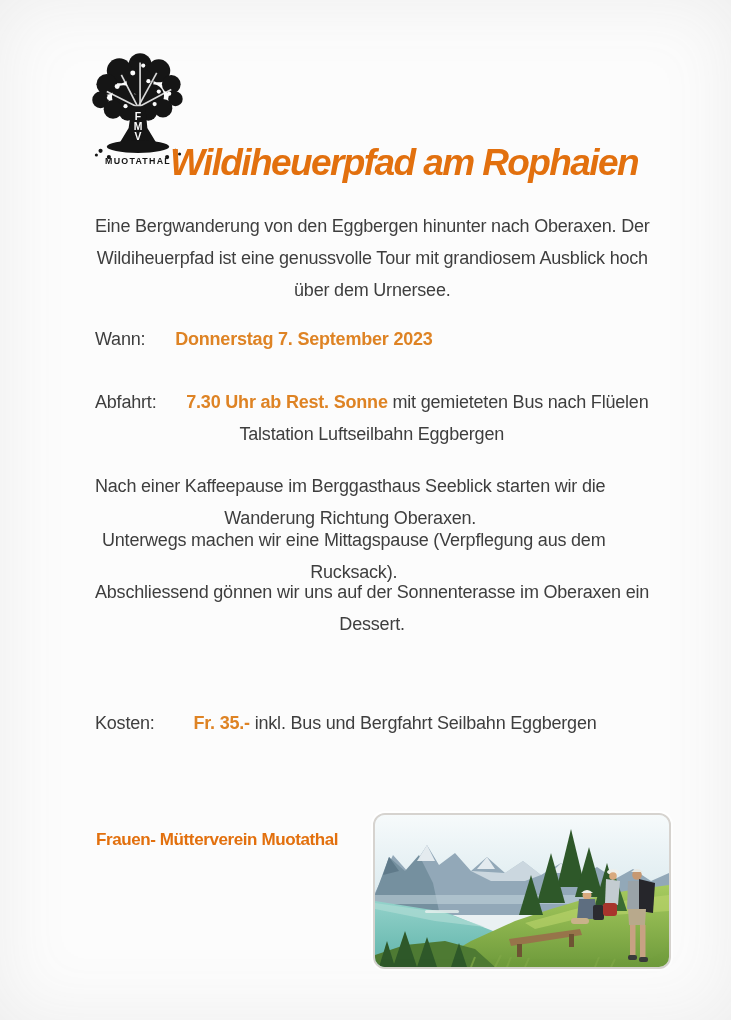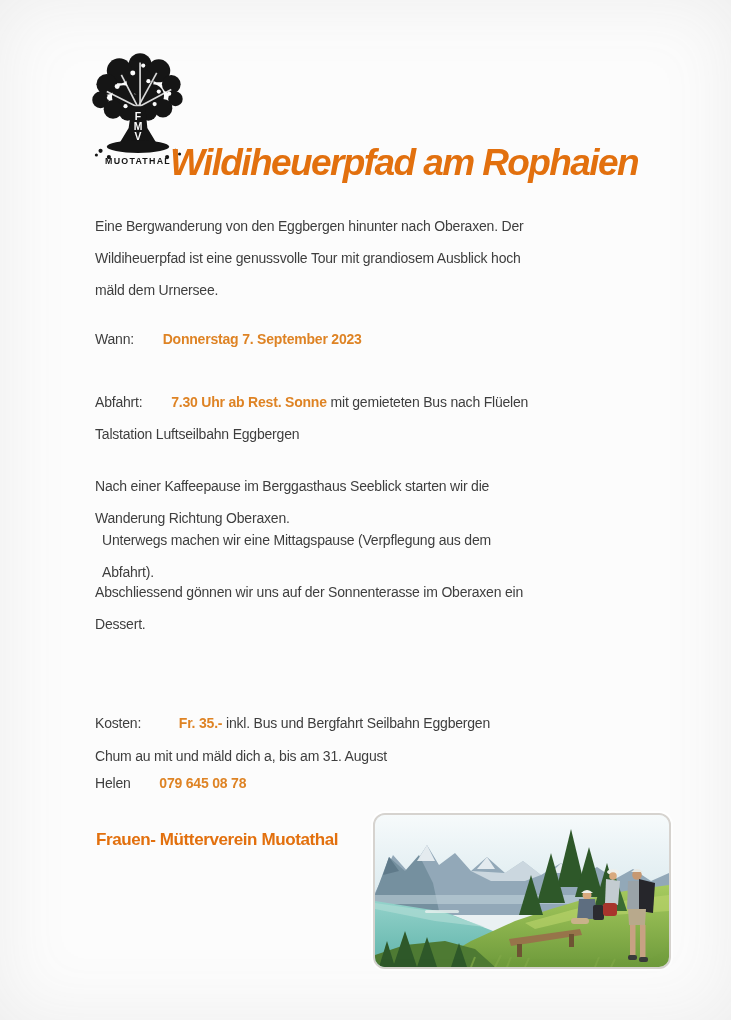--- a/index.html
+++ b/index.html
@@ -17,22 +17,23 @@
     box-shadow: inset 0 0 70px rgba(110,110,110,0.10);
   }
   .abs { position:absolute; }
   .title-line {
     color:var(--accent,#E2700E);
     font-weight:bold; font-style:italic;
     font-size:37px; line-height:40px;
     letter-spacing:-1.6px; white-space:nowrap;
   }
   .body-text {
-    font-size:14px; line-height:32px; letter-spacing:-0.2px;
+    font-size:18px; line-height:32px; letter-spacing:-0.2px;
     white-space:nowrap;
+    text-align:center;
   }
   .hl { color:var(--highlight,#DE8324); font-weight:bold;margin-left:25px; }
   .kosten-label { margin-right:9px; }
   .anmeldung { line-height:27px; }
   .footer-org {
     color:var(--accent,#E2700E); font-weight:bold;
     font-size:17px; letter-spacing:-0.4px; white-space:nowrap;
   }
   .photo-frame {
     position:absolute; left:373px; top:813px;
@@ -104,21 +105,21 @@
       </g>
       <text x="50" y="110" fill="#151515" font-family="Liberation Sans, sans-serif" font-weight="bold" font-size="8.5" letter-spacing="1.2" text-anchor="middle">MUOTATHAL</text>
     </svg>
   </div>
 
   <div class="abs title-line" style="left:170px; top:143px;">Wildiheuerpfad am Rophaien</div>
 
   <div class="abs body-text" style="left:95px; top:210px;">
     <div>Eine Bergwanderung von den Eggbergen hinunter nach Oberaxen. Der</div>
     <div>Wildiheuerpfad ist eine genussvolle Tour mit grandiosem Ausblick hoch</div>
-    <div>mäld dem Urnersee.</div>
+    <div>über dem Urnersee.</div>
   </div>
 
   <div class="abs body-text" style="left:95px; top:323px;">
     <span>Wann:</span>
     <span class="hl">Donnerstag 7. September 2023</span>
   </div>
 
   <div class="abs body-text" style="left:95px; top:386px;">
     <div>
       <span>Abfahrt:</span>
@@ -127,40 +128,33 @@
     </div>
     <div>Talstation Luftseilbahn Eggbergen</div>
   </div>
 
   <div class="abs body-text" style="left:95px; top:470px;">
     <div>Nach einer Kaffeepause im Berggasthaus Seeblick starten wir die</div>
     <div>Wanderung Richtung Oberaxen.</div>
   </div>
   <div class="abs body-text" style="left:102px; top:524px;">
     <div>Unterwegs machen wir eine Mittagspause (Verpflegung aus dem</div>
-    <div>Abfahrt).</div>
+    <div>Rucksack).</div>
   </div>
   <div class="abs body-text" style="left:95px; top:576px;">
     <div>Abschliessend gönnen wir uns auf der Sonnenterasse im Oberaxen ein</div>
     <div>Dessert.</div>
   </div>
 
   <div class="abs body-text" style="left:95px; top:707px;">
     <span class="kosten-label">Kosten:</span>
     <span class="hl">Fr. 35.-</span>
     <span>inkl. Bus und Bergfahrt Seilbahn Eggbergen</span>
   </div>
 
-  <div class="abs body-text anmeldung" style="left:95px; top:743px;">
-    <div>Chum au mit und mäld dich a, bis am 31. August</div>
-    <div>
-      <span>Helen</span>
-      <span class="hl">079 645 08 78</span>
-    </div>
-  </div>
 
   <div class="abs footer-org" style="left:96px; top:830px;">Frauen- Mütterverein Muotathal</div>
 
   <figure class="photo-frame">
     <svg viewBox="0 0 294 152" preserveAspectRatio="none">
       <defs>
         <linearGradient id="sky" x1="0" y1="0" x2="0" y2="1">
           <stop offset="0" stop-color="#F6FAFB"></stop>
             <stop offset="1" stop-color="#D8E8ED"></stop>
         </linearGradient>

